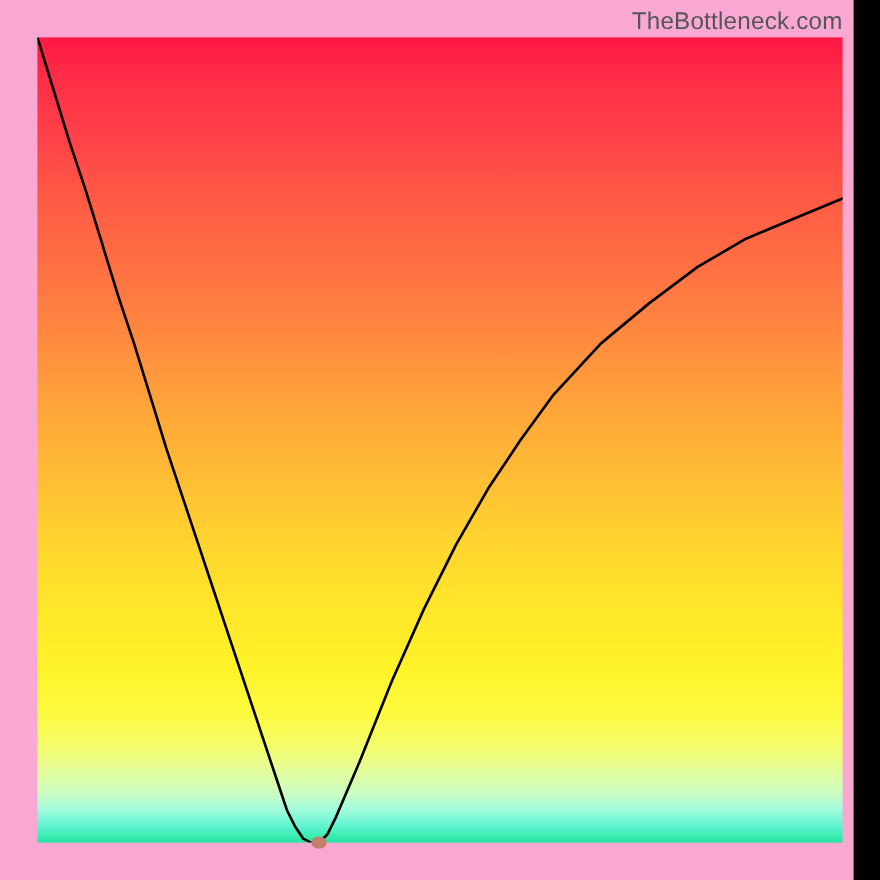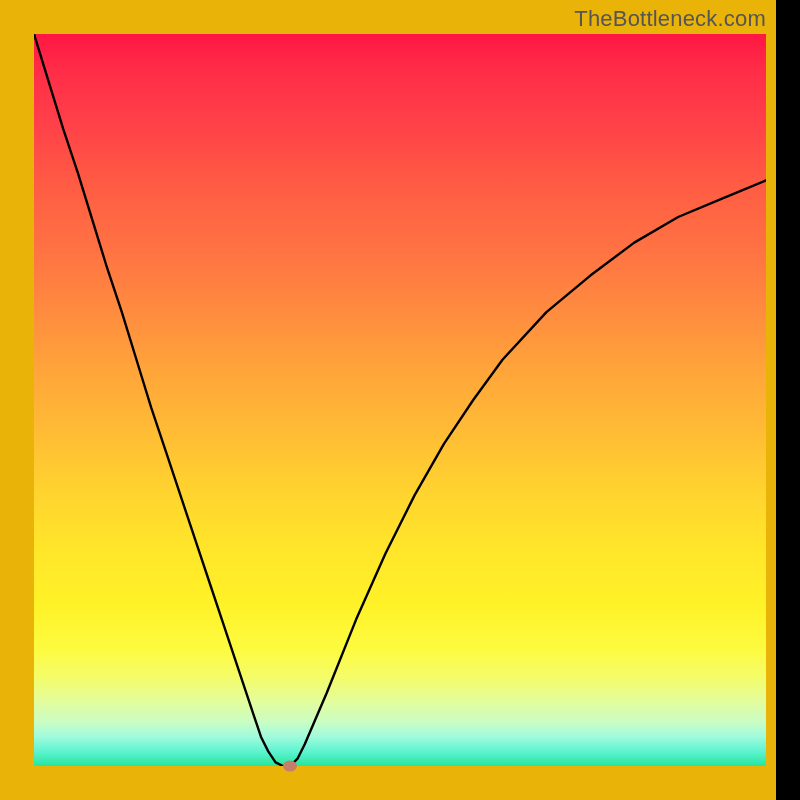--- a/index.html
+++ b/index.html
@@ -1,21 +1,21 @@
 <!DOCTYPE html>
 <html><head>
 <meta charset="utf-8">
 <style>
   * { margin: 0; padding: 0; box-sizing: border-box; }
   body { width: 800px; height: 800px; background: #000; position: relative; font-family: Arial, sans-serif; }
   .outer-frame {
     position: absolute;
     left: 0; top: 0;
     width: 776px; height: 800px;
-    background: #eab308;
+    background: #f9a8d4;
   }
   .plot-area {
     position: absolute;
     left: 34px; top: 34px;
     width: 732px; height: 732px;
     background: linear-gradient(to bottom,
       #ff1744 0%,
       #ff2d47 5%,
       #ff4049 12%,
       #ff5a44 20%,

